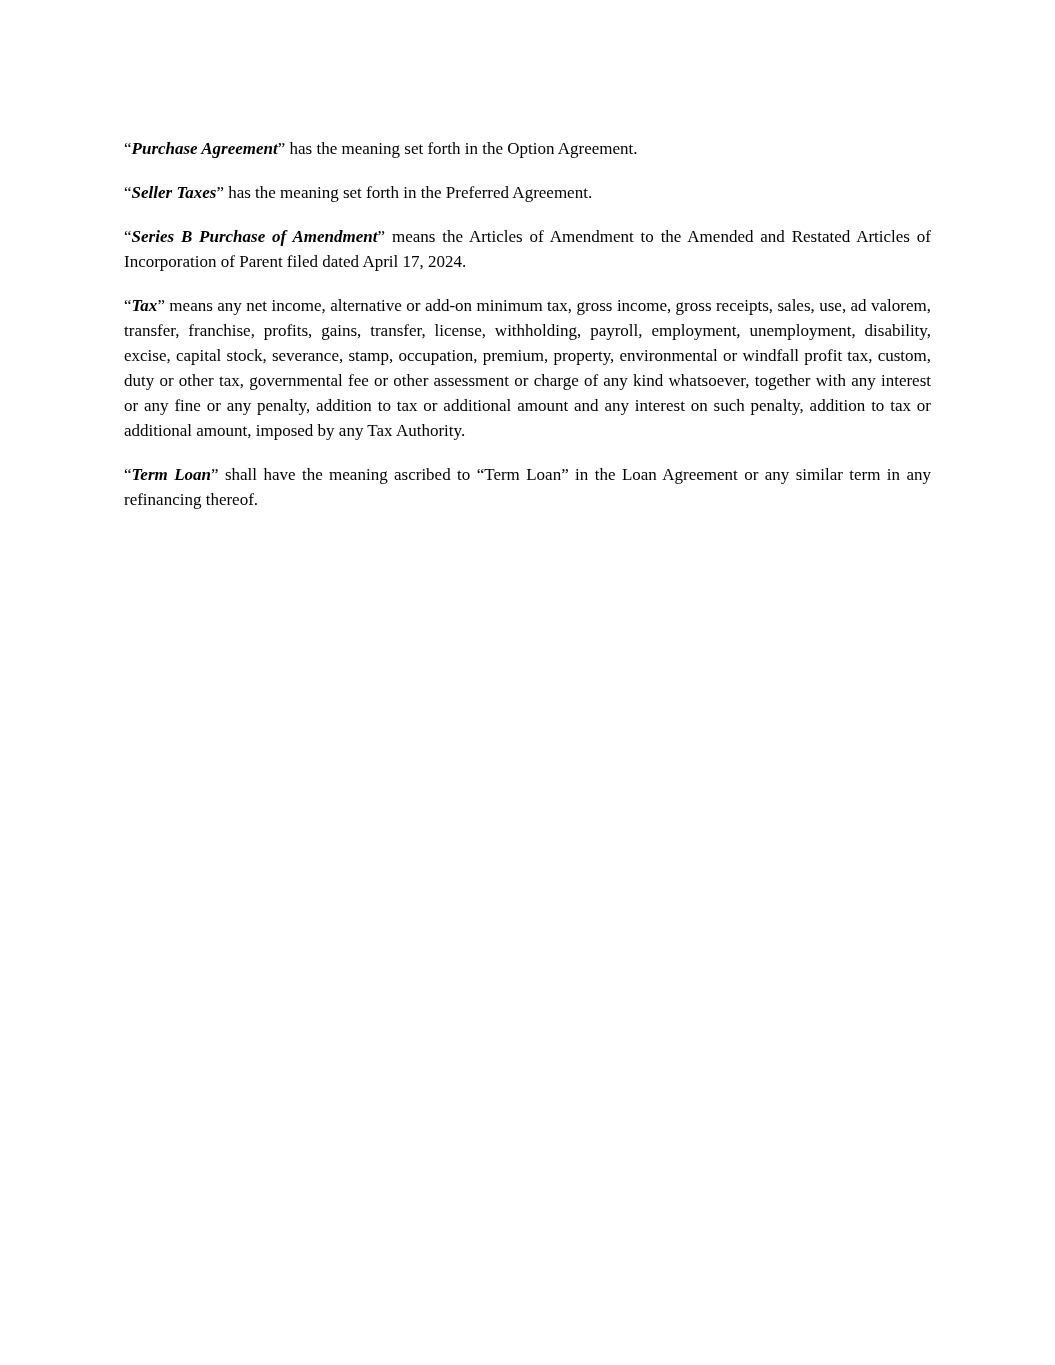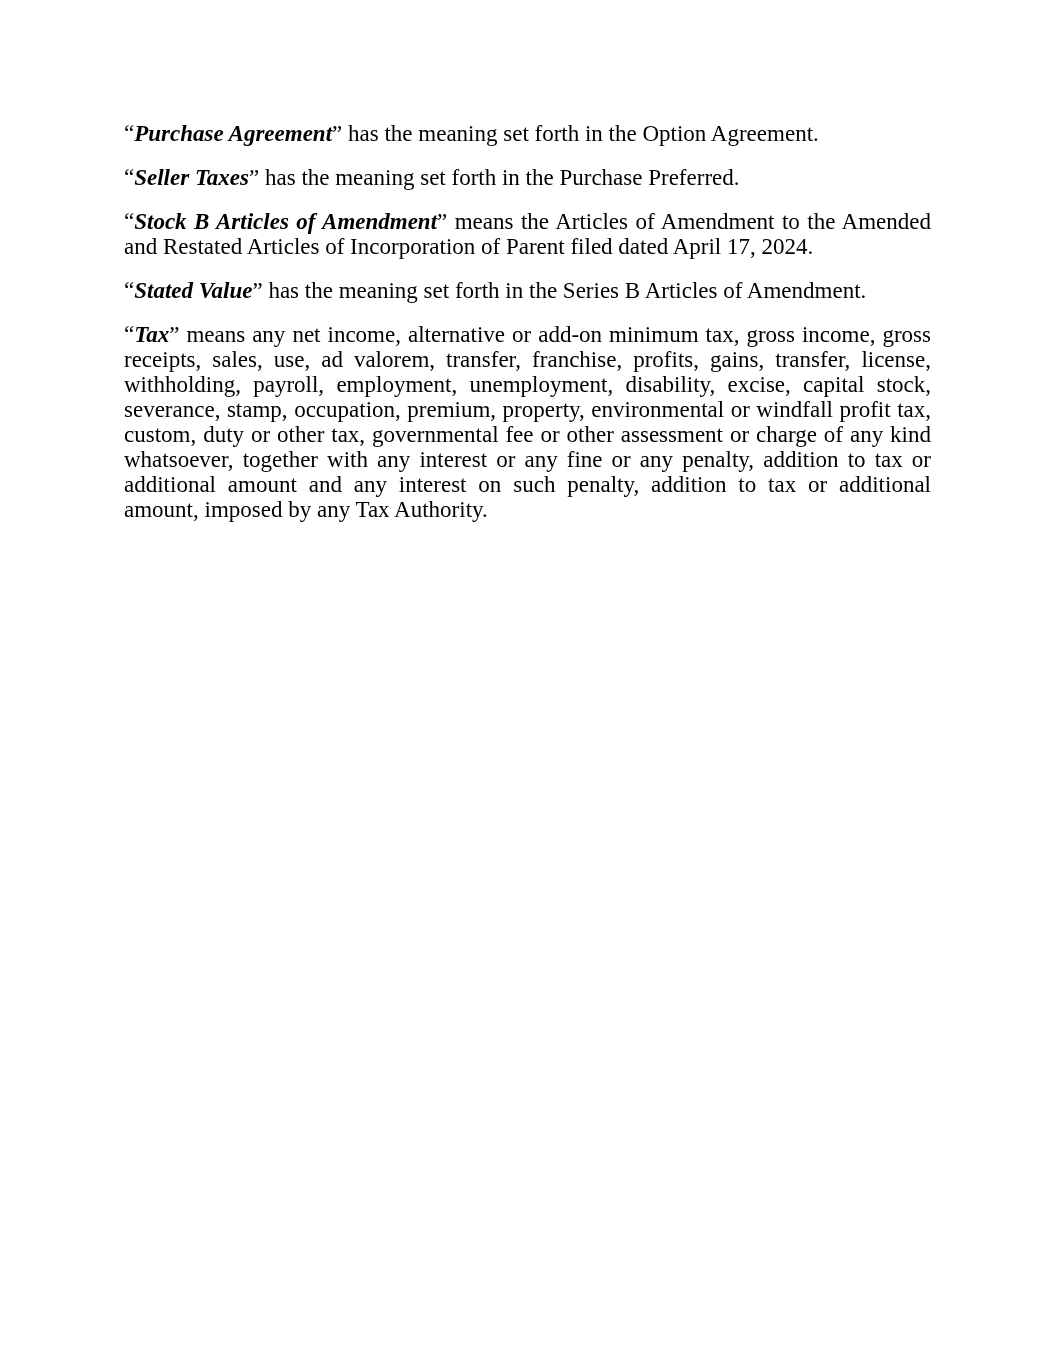--- a/index.html
+++ b/index.html
@@ -16,35 +16,35 @@
   .page {
     box-sizing: border-box;
     width: 1055px;
     height: 1365px;
     padding: 121px 124px 60px 124px;
     background: #ffffff;
     color: #000000;
     overflow: hidden;
   }
   .doc-paragraph {
-    margin: 0 0 19px 0;
-    font-size: 23px;
+    margin: 15px 0 19px 0;
+    font-size: 17px;
     line-height: 25px;
     text-align: justify;
     color: #000000;
   }
   .defined-term {
     font-weight: bold;
     font-style: italic;
   }
 </style>
 </head>
 <body>
 
 <div class="page">
   <div id="paragraphs-container">
       <p class="doc-paragraph"><span>“</span><span class="defined-term">Purchase Agreement</span><span>” has the meaning set forth in the Option Agreement.</span></p>
-      <p class="doc-paragraph"><span>“</span><span class="defined-term">Seller Taxes</span><span>” has the meaning set forth in the Purchase Preferred.</span></p>
-      <p class="doc-paragraph"><span>“</span><span class="defined-term">Stock B Articles of Amendment</span><span>” means the Articles of Amendment to the Amended and Restated Articles of Incorporation of Parent filed dated April 17, 2024.</span></p>
-      <p class="doc-paragraph"><span>“</span><span class="defined-term">Stated Value</span><span>” has the meaning set forth in the Series B Articles of Amendment.</span></p>
+      <p class="doc-paragraph"><span>“</span><span class="defined-term">Seller Taxes</span><span>” has the meaning set forth in the Preferred Agreement.</span></p>
+      <p class="doc-paragraph"><span>“</span><span class="defined-term">Series B Purchase of Amendment</span><span>” means the Articles of Amendment to the Amended and Restated Articles of Incorporation of Parent filed dated April 17, 2024.</span></p>
       <p class="doc-paragraph"><span>“</span><span class="defined-term">Tax</span><span>” means any net income, alternative or add-on minimum tax, gross income, gross receipts, sales, use, ad valorem, transfer, franchise, profits, gains, transfer, license, withholding, payroll, employment, unemployment, disability, excise, capital stock, severance, stamp, occupation, premium, property, environmental or windfall profit tax, custom, duty or other tax, governmental fee or other assessment or charge of any kind whatsoever, together with any interest or any fine or any penalty, addition to tax or additional amount and any interest on such penalty, addition to tax or additional amount, imposed by any Tax Authority.</span></p>
+      <p class="doc-paragraph"><span>“</span><span class="defined-term">Term Loan</span><span>” shall have the meaning ascribed to “Term Loan” in the Loan Agreement or any similar term in any refinancing thereof.</span></p>
     </div>
 </div>
 
 </body></html>

